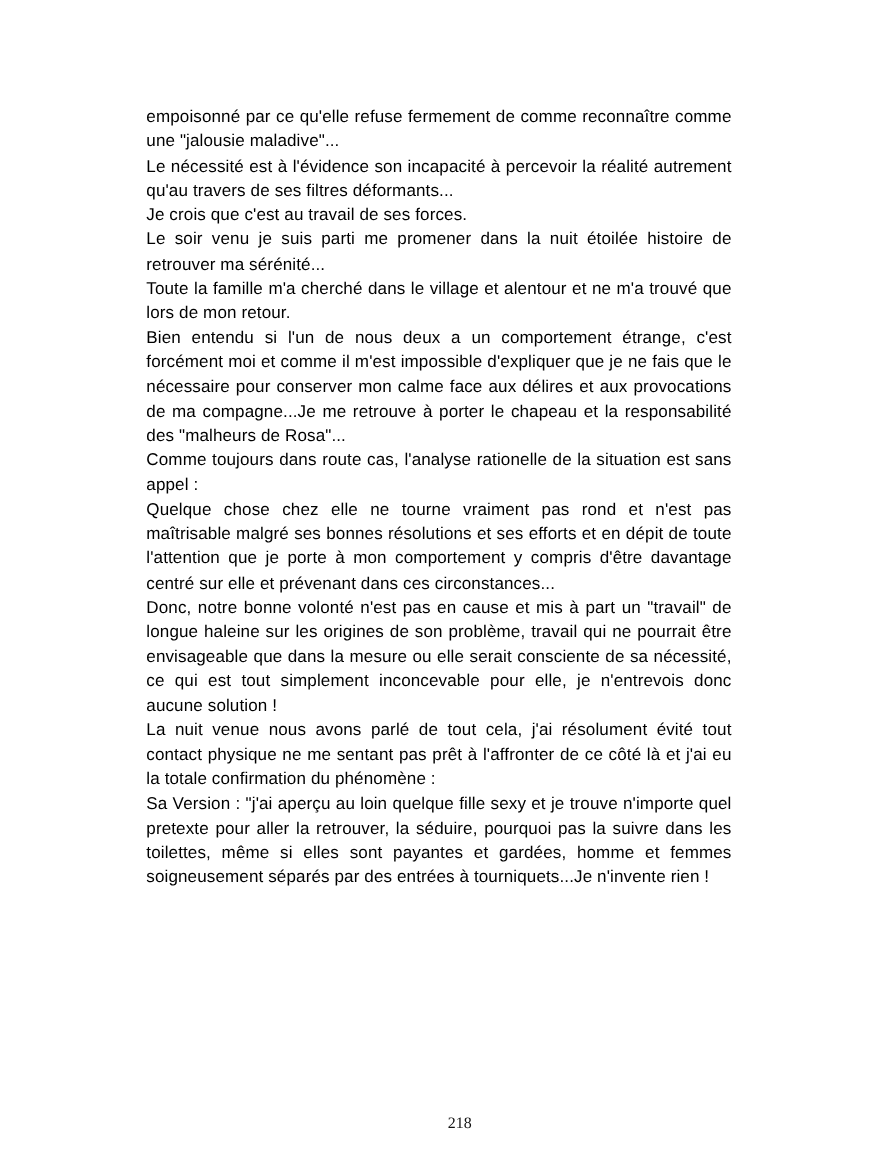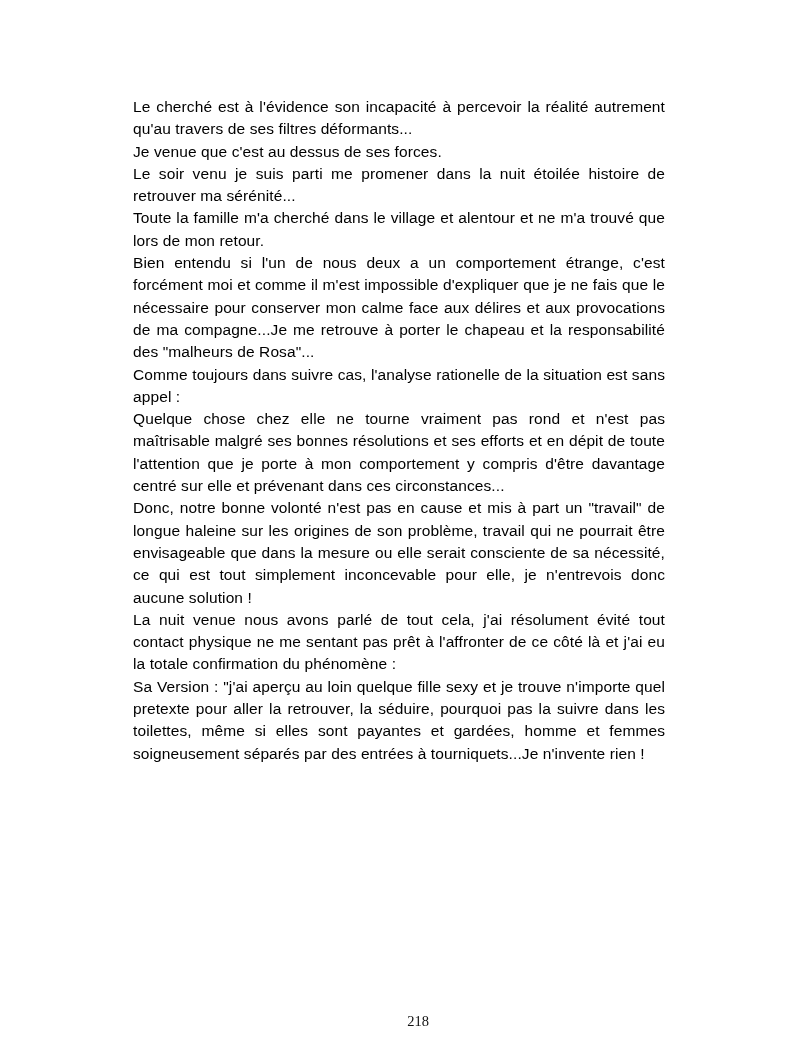--- a/index.html
+++ b/index.html
@@ -42,26 +42,27 @@
     color: #111111;
     padding-left: 41px;
   }
 </style>
 </head>
 <body>
 
 <div class="page">
 
   <div class="text-block">
-    <p>Le cherché est à l'évidence son incapacité à percevoir la réalité autrement qu'au travers de ses filtres déformants...</p>
-    <p>Je venue que c'est au dessus de ses forces.</p>
+    <p>empoisonné par ce qu'elle refuse fermement de comme reconnaître comme une "jalousie maladive"...</p>
+    <p>Le nécessité est à l'évidence son incapacité à percevoir la réalité autrement qu'au travers de ses filtres déformants...</p>
+    <p>Je crois que c'est au travail de ses forces.</p>
     <p>Le soir venu je suis parti me promener dans la nuit étoilée histoire de retrouver ma sérénité...</p>
     <p>Toute la famille m'a cherché dans le village et alentour et ne m'a trouvé que lors de mon retour.</p>
     <p>Bien entendu si l'un de nous deux a un comportement étrange, c'est forcément moi et comme il m'est impossible d'expliquer que je ne fais que le nécessaire pour conserver mon calme face aux délires et aux provocations de ma compagne...Je me retrouve à porter le chapeau et la responsabilité des "malheurs de Rosa"...</p>
-    <p>Comme toujours dans suivre cas, l'analyse rationelle de la situation est sans appel :</p>
+    <p>Comme toujours dans route cas, l'analyse rationelle de la situation est sans appel :</p>
     <p>Quelque chose chez elle ne tourne vraiment pas rond et n'est pas maîtrisable malgré ses bonnes résolutions et ses efforts et en dépit de toute l'attention que je porte à mon comportement y compris d'être davantage centré sur elle et prévenant dans ces circonstances...</p>
     <p>Donc, notre bonne volonté n'est pas en cause et mis à part un "travail" de longue haleine sur les origines de son problème, travail qui ne pourrait être envisageable que dans la mesure ou elle serait consciente de sa nécessité, ce qui est tout simplement inconcevable pour elle, je n'entrevois donc aucune solution !</p>
     <p>La nuit venue nous avons parlé de tout cela, j'ai résolument évité tout contact physique ne me sentant pas prêt à l'affronter de ce côté là et j'ai eu la totale confirmation du phénomène :</p>
     <p>Sa Version : "j'ai aperçu au loin quelque fille sexy et je trouve n'importe quel pretexte pour aller la retrouver, la séduire, pourquoi pas la suivre dans les toilettes, même si elles sont payantes et gardées, homme et femmes soigneusement séparés par des entrées à tourniquets...Je n'invente rien !</p>
   </div>
 
   <div class="page-number">218</div>
 
 </div>
 

